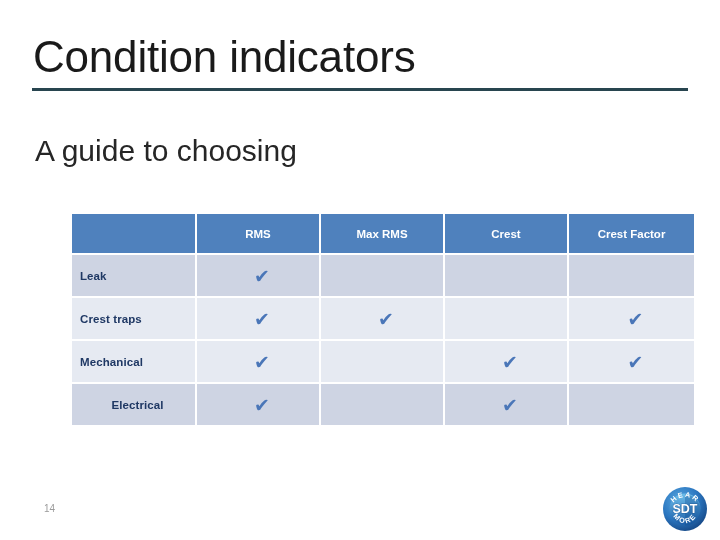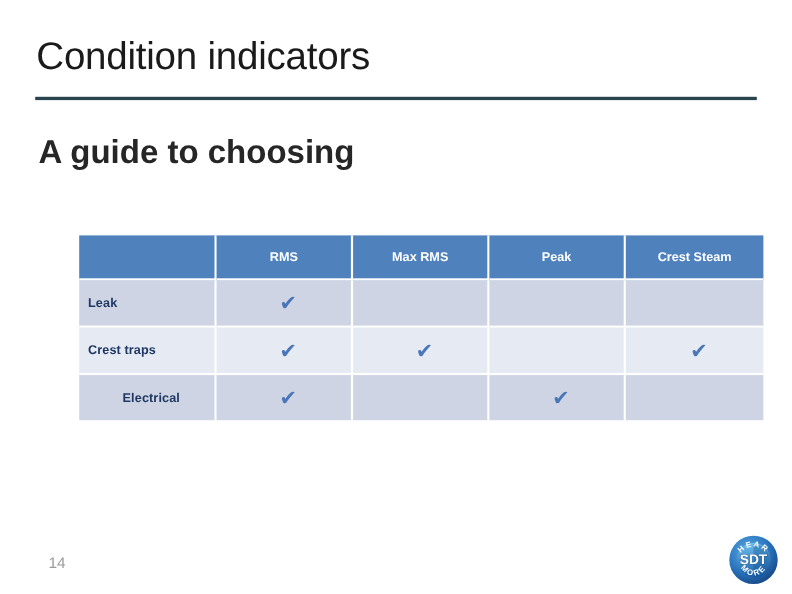--- a/index.html
+++ b/index.html
@@ -22,44 +22,44 @@
     height: 540px;
     background: #ffffff;
   }
 
   
   .title {
     position: absolute;
     left: 33px;
     top: 32px;
     width: 660px;
-    font-size: 35px;
+    font-size: 44px;
     font-weight: 400;
     color: #1a1a1a;
     letter-spacing: -0.2px;
     line-height: 1.15;
     white-space: nowrap;
   }
   .title-rule {
     position: absolute;
     left: 32px;
     top: 88px;
     width: 656px;
     height: 3px;
     background: #28454f;
   }
 
   
   .subtitle {
     position: absolute;
     left: 35px;
-    top: 121px;
+    top: 133px;
     width: 640px;
     font-size: 30px;
-    font-weight: 700;
+    font-weight: 400;
     color: #262626;
     line-height: 1.2;
     white-space: nowrap;
   }
 
   
   .table-wrap {
     position: absolute;
     left: 48px;
     top: 214px;
@@ -124,21 +124,21 @@
     font-family: "DejaVu Sans", sans-serif;
     transform: translateY(1px);
   }
   .check.empty { visibility: hidden; }
 
   
   .page-number {
     position: absolute;
     left: 44px;
     top: 503px;
-    font-size: 14px;
+    font-size: 10px;
     color: #9b9b9b;
   }
 
   
   .logo {
     position: absolute;
     left: 662px;
     top: 486px;
     width: 46px;
     height: 46px;
@@ -162,22 +162,22 @@
         <col class="c-data">
         <col class="c-data">
         <col class="c-data">
         <col class="c-data-last">
       </colgroup>
       <thead>
         <tr>
           <th class="blank-head"></th>
           <th>RMS</th>
           <th>Max RMS</th>
-          <th>Peak</th>
-          <th>Crest Steam</th>
+          <th>Crest</th>
+          <th>Crest Factor</th>
         </tr>
       </thead>
       <tbody>
 
         <tr class="band-dark">
           <td class="row-label">Leak</td>
           <td class="cell"><span class="check">✔</span></td>
           <td class="cell"><span class="check empty">✔</span></td>
           <td class="cell"><span class="check empty">✔</span></td>
           <td class="cell"><span class="check empty">✔</span></td>
@@ -185,20 +185,27 @@
 
         <tr class="band-light">
           <td class="row-label">Crest traps</td>
           <td class="cell"><span class="check">✔</span></td>
           <td class="cell"><span class="check">✔</span></td>
           <td class="cell"><span class="check empty">✔</span></td>
           <td class="cell"><span class="check">✔</span></td>
         </tr>
 
 
+        <tr class="band-light">
+          <td class="row-label">Mechanical</td>
+          <td class="cell"><span class="check">✔</span></td>
+          <td class="cell"><span class="check empty">✔</span></td>
+          <td class="cell"><span class="check">✔</span></td>
+          <td class="cell"><span class="check">✔</span></td>
+        </tr>
 
         <tr class="band-dark">
           <td class="row-label">Electrical</td>
           <td class="cell"><span class="check">✔</span></td>
           <td class="cell"><span class="check empty">✔</span></td>
           <td class="cell"><span class="check">✔</span></td>
           <td class="cell"><span class="check empty">✔</span></td>
         </tr>
 
       </tbody>

